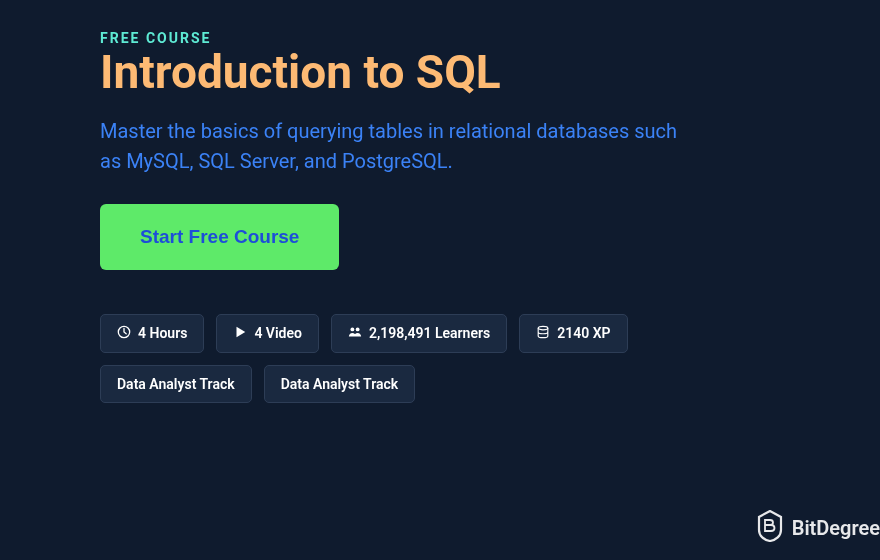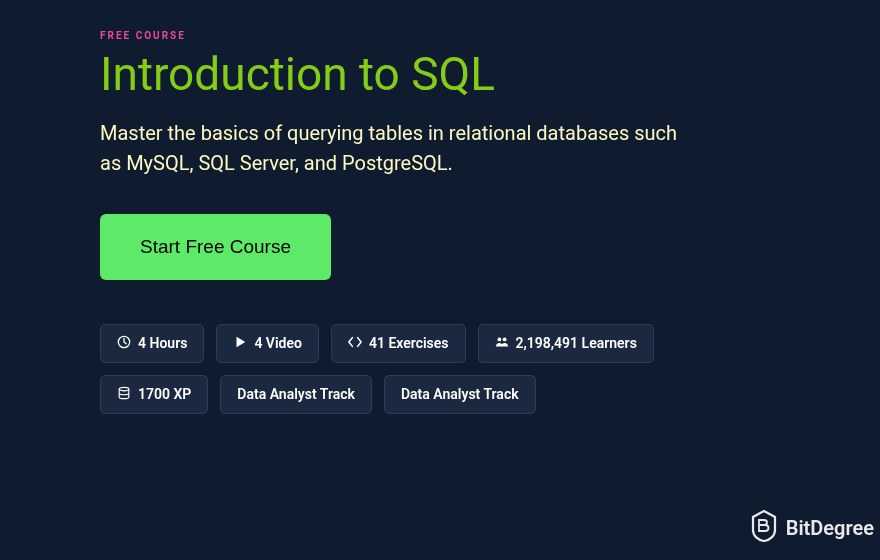--- a/index.html
+++ b/index.html
@@ -8,47 +8,47 @@
       height: 560px;
       background: #0f1b2e;
       font-family: -apple-system, BlinkMacSystemFont, 'Segoe UI', Roboto, sans-serif;
       overflow: hidden;
       position: relative;
     }
     .container {
       padding: 30px 100px 30px 100px;
     }
     .course-label {
-      color: #ec4899;
-      font-size: 10px;
+      color: #5eead4;
+      font-size: 14px;
       font-weight: 700;
       letter-spacing: 2px;
-      margin-bottom: 8px;
+      margin-bottom: 1px;
     }
     .title {
-      color: #84cc16;
+      color: #fdba74;
       font-size: 46px;
-      font-weight: 400;
+      font-weight: 700;
       margin-bottom: 18px;
       line-height: 1.1;
     }
     .description {
-      color: #fef9c3;
+      color: #3b82f6;
       font-size: 20px;
       font-weight: 400;
       line-height: 1.5;
-      margin-bottom: 36px;
+      margin-bottom: 28px;
       max-width: 600px;
     }
     .cta-button {
       display: inline-block;
       background: #5eea69;
-      color: #000000;
+      color: #1d4ed8;
       font-size: 19px;
-      font-weight: 400;
+      font-weight: 700;
       padding: 22px 40px;
       border-radius: 6px;
       border: none;
       cursor: pointer;
       margin-bottom: 44px;
     }
     .chips {
       display: flex;
       flex-wrap: wrap;
       gap: 12px;
@@ -69,21 +69,21 @@
     }
     .chip svg {
       width: 14px;
       height: 14px;
       fill: #ffffff;
       flex-shrink: 0;
     }
     .watermark {
       position: absolute;
       bottom: 14px;
-      right: 6px;
+      right: 0;
       display: flex;
       align-items: center;
       gap: 8px;
       color: #ffffff;
       opacity: 0.9;
     }
     .watermark-text {
       font-size: 20px;
       font-weight: 600;
     }
@@ -115,48 +115,40 @@
 
     <div class="chip">
       <span>
         <svg viewBox="0 0 16 16">
             <path d="M4 2l10 6-10 6z"></path>
           </svg>
       </span>
       <span>4 Video</span>
     </div>
 
-    <div class="chip">
-      <span>
-        <svg viewBox="0 0 16 16">
-            <path d="M5 3L1 8l4 5M11 3l4 5-4 5" stroke="#fff" stroke-width="1.8" fill="none" stroke-linecap="round" stroke-linejoin="round"></path>
-          </svg>
-      </span>
-      <span>41 Exercises</span>
-    </div>
 
     <div class="chip">
       <span>
         <svg viewBox="0 0 16 16">
             <circle cx="5" cy="5" r="2.2"></circle>
             <circle cx="11" cy="5" r="2.2"></circle>
             <path d="M1 13c0-2.2 1.8-4 4-4s4 1.8 4 4M7 13c0-2.2 1.8-4 4-4s4 1.8 4 4"></path>
           </svg>
       </span>
       <span>2,198,491 Learners</span>
     </div>
 
     <div class="chip">
       <span>
         <svg viewBox="0 0 16 16">
             <ellipse cx="8" cy="3.5" rx="5.5" ry="2" fill="none" stroke="#fff" stroke-width="1.3"></ellipse>
             <path d="M2.5 3.5v9c0 1.1 2.5 2 5.5 2s5.5-.9 5.5-2v-9M2.5 8c0 1.1 2.5 2 5.5 2s5.5-.9 5.5-2" fill="none" stroke="#fff" stroke-width="1.3"></path>
           </svg>
       </span>
-      <span>1700 XP</span>
+      <span>2140 XP</span>
     </div>
 
     <div class="chip">
       <span>Data Analyst Track</span>
     </div>
 
     <div class="chip">
       <span>Data Analyst Track</span>
     </div>
 

